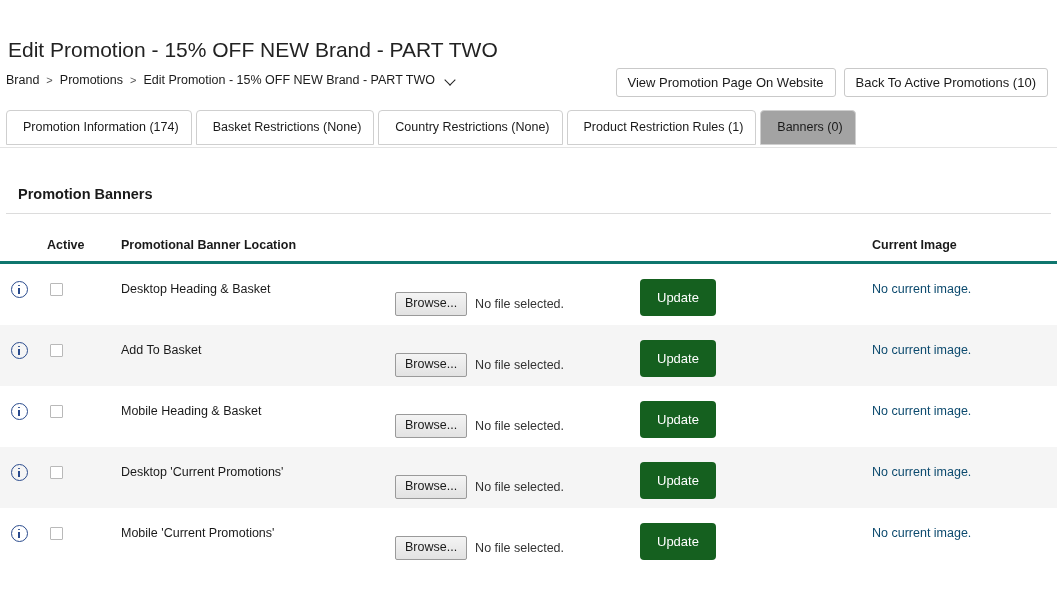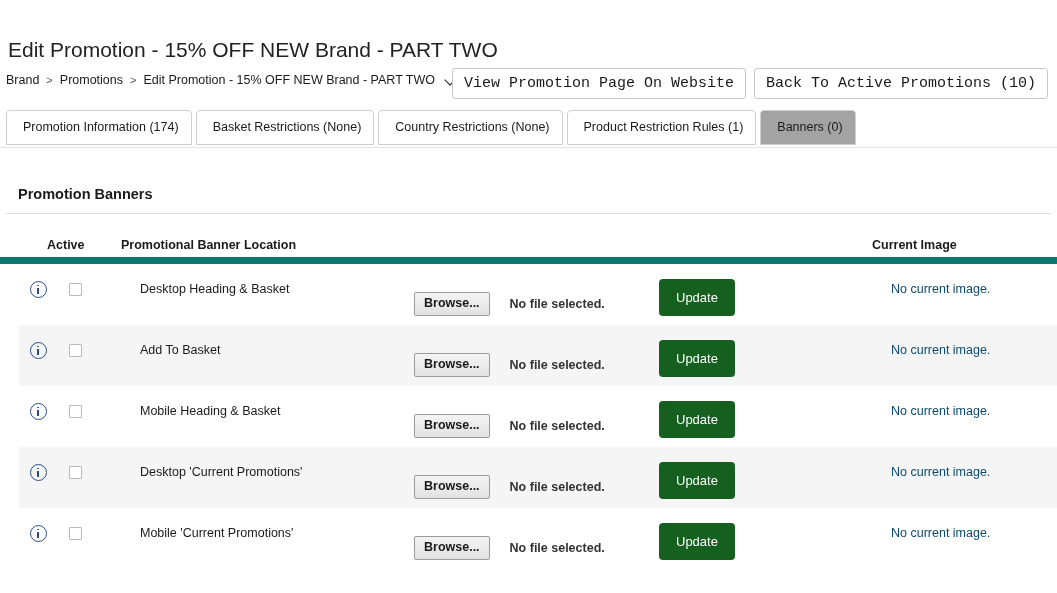--- a/index.html
+++ b/index.html
@@ -36,22 +36,22 @@
     border-right: 1.8px solid #222; border-bottom: 1.8px solid #222;
     transform: rotate(45deg);
   }
 
   .top-actions {
     position: absolute; right: 9px; top: 68px;
     display: flex; gap: 8px;
   }
   .btn-outline {
     background: #fff; border: 1px solid #c9c9c9; border-radius: 3px;
-    font-family: Liberation Mono, monospace;
-    font-size: 15px; color: #1a1a1a;
+    font-family: Liberation Sans, sans-serif;
+    font-size: 13px; color: #1a1a1a;
     padding: 7px 11px; line-height: 1; cursor: pointer; white-space: nowrap;
   }
 
   
   .tabs {
     position: absolute; left: 6px; top: 110px;
     display: flex; align-items: flex-end; gap: 4px;
   }
   .tab {
     background: #ffffff; border: 1px solid #cfcfcf;
@@ -76,38 +76,37 @@
   .section-rule {
     position: absolute; left: 6px; right: 6px; top: 213px;
     height: 1px; background: #dcdcdc;
   }
 
   
   .table { position: absolute; left: 0; top: 228px; width: 1057px; }
 
   .thead {
     position: relative; height: 36px;
-    border-bottom: 7px solid #0f766e;
+    border-bottom: 3px solid #0f766e;
   }
   .th {
     position: absolute; top: 10px;
     font-size: 12.5px; font-weight: bold; color: #1a1a1a; white-space: nowrap;
   }
   .th-active { left: 47px; }
   .th-location { left: 121px; }
   .th-image { left: 872px; }
   .thead .gap-col {
     position: absolute; left: 1026px; top: 0; width: 6px; height: 100%;
     background: #ffffff;
   }
 
   .row {
     position: relative; height: 61px;
     background: #ffffff;
-    margin-left: 19px;
   }
   .row.striped { background: #f5f5f5; }
   .row .cell { position: absolute; white-space: nowrap; }
 
   
   .row .info-wrap  { left: 11px;  top: 17px; }
   .row .check-wrap { left: 50px;  top: 19px; }
   .row .loc-wrap   { left: 121px; top: 18px; font-size: 12.5px; color: #1a1a1a; }
   .row .file-wrap  { left: 395px; top: 28px; }
   .row .btn-wrap   { left: 640px; top: 15px; }
@@ -127,21 +126,21 @@
     width: 1.8px; height: 6px; background: #2a4b8d;
   }
 
   .checkbox {
     display: block; width: 13px; height: 13px;
     border: 1px solid #b9b9b9; background: #ffffff;
     border-radius: 1px; cursor: pointer;
   }
 
   .file-input {
-    display: flex; align-items: center; gap: 20px; font-weight: bold;
+    display: flex; align-items: center; gap: 8px;
   }
   .browse-btn {
     background: linear-gradient(#f4f4f4, #e2e2e2);
     border: 1px solid #9a9a9a; border-radius: 2px;
     font-family: "Liberation Sans", sans-serif;
     font-size: 12.5px; color: #1a1a1a;
     padding: 4px 9px; line-height: 1.1; cursor: pointer; white-space: nowrap;
   }
   .file-status { font-size: 12.5px; color: #333; white-space: nowrap; }
 

